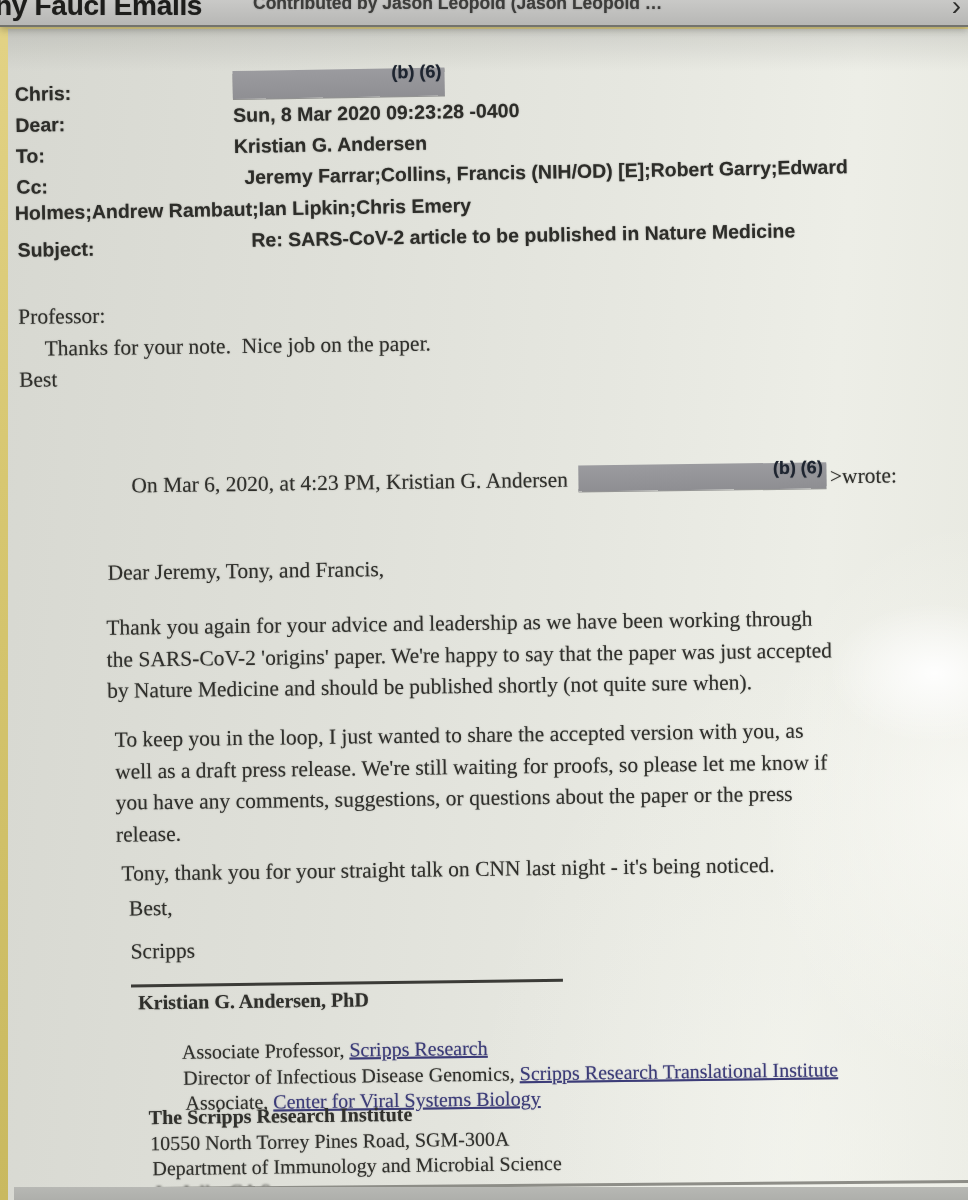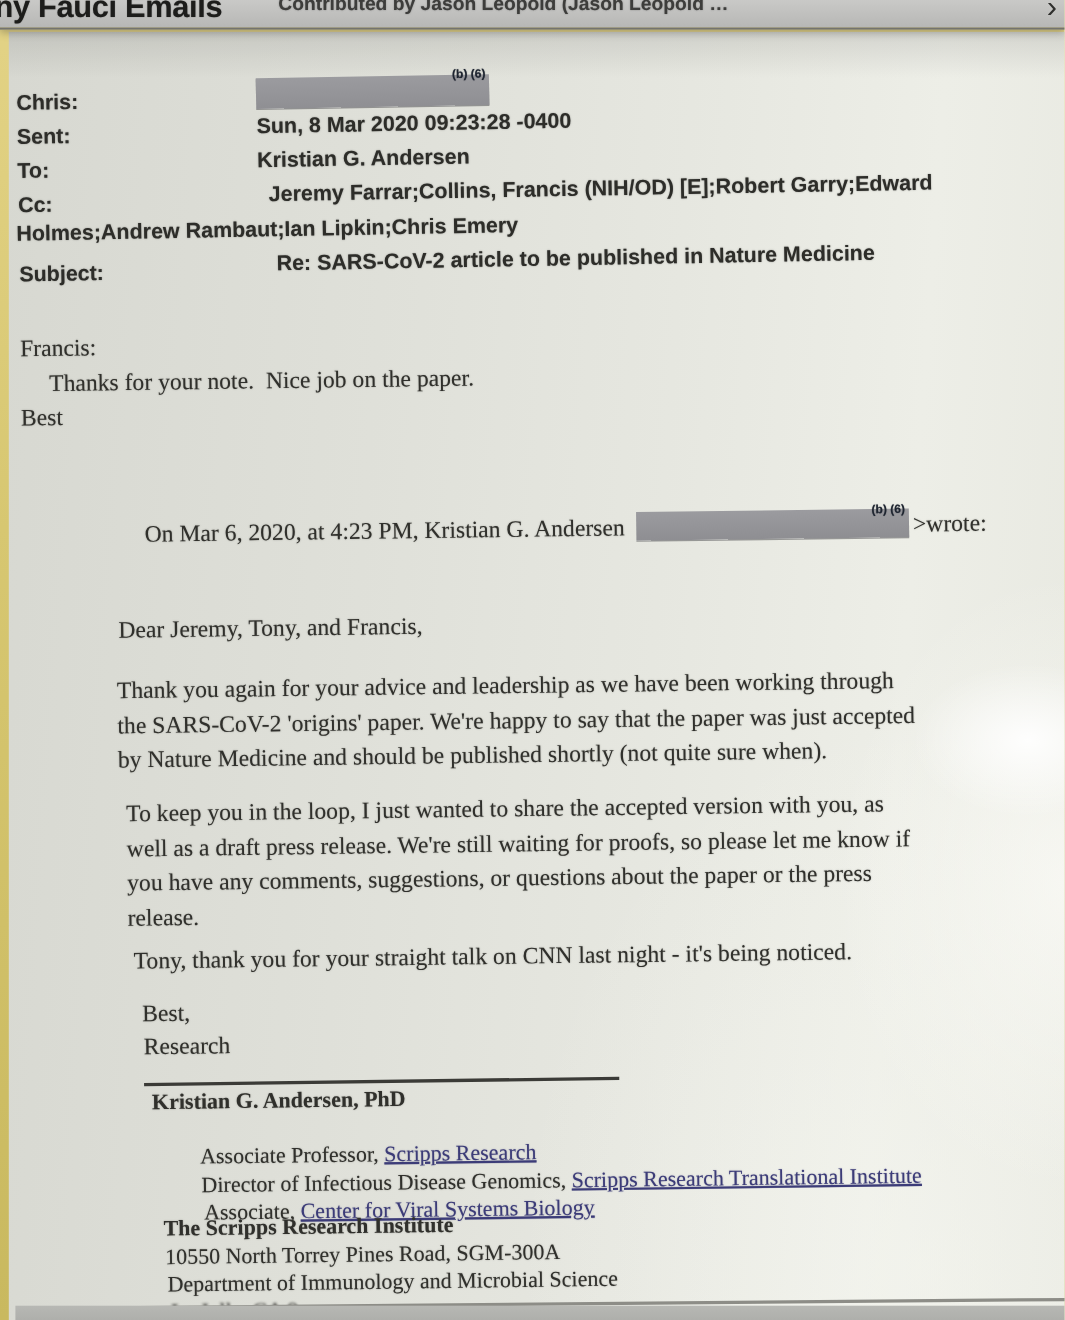--- a/index.html
+++ b/index.html
@@ -61,21 +61,21 @@
   .hlabel { position:absolute; left:6px; top:6px; font-size:19.5px; font-weight:700; }
   .hvalue { position:absolute; left:224px; top:0; font-size:19.5px; font-weight:600; white-space:nowrap; }
   .hvalue-wrap { position:absolute; left:4px; top:0; font-size:19.5px; font-weight:600; white-space:nowrap; }
 
   .redaction {
     position:absolute; background:linear-gradient(180deg,#9b9b9f,#8f8f93);
     box-shadow:0 1px 0 rgba(70,70,74,.5);
   }
   .redaction .code {
     position:absolute; right:3px; top:-6px;
-    font-size:11px; font-weight:700; color:#1e2530;
+    font-size:18px; font-weight:700; color:#1e2530;
     font-family:"Liberation Sans", sans-serif;
     text-shadow:0 0 1px rgba(20,25,40,.6);
   }
 
   
   .letter {
     position:absolute; left:0; top:271px; width:100%;
     transform:rotate(-0.75deg); transform-origin:0 0;
     font-family:"Liberation Serif","DejaVu Serif",serif;
     font-size:21.5px; color:#30302c;
@@ -129,21 +129,21 @@
     <div class="email-header">
 
       <div class="hrow" style="top:30px;">
         <span class="hlabel">Chris:</span>
         <span class="redaction" style="left:224px; top:-2px; width:212px; height:28px;">
           <span class="code">(b) (6)</span>
         </span>
       </div>
 
       <div class="hrow" style="top:61px;">
-        <span class="hlabel">Sent:</span>
+        <span class="hlabel">Dear:</span>
         <span class="hvalue">Sun, 8 Mar 2020 09:23:28 -0400</span>
       </div>
 
       <div class="hrow" style="top:92px;">
         <span class="hlabel">To:</span>
         <span class="hvalue">Kristian G. Andersen</span>
       </div>
 
       <div class="hrow" style="top:123px;">
         <span class="hlabel">Cc:</span>
@@ -155,41 +155,41 @@
       </div>
 
       <div class="hrow" style="top:186px;">
         <span class="hlabel">Subject:</span>
         <span class="hvalue" style="left:240px;">Re: SARS-CoV-2 article to be published in Nature Medicine</span>
       </div>
     </div>
 
     <div class="letter">
 
-      <div class="bline" style="left:10px; top:5px;">Francis:</div>
+      <div class="bline" style="left:10px; top:5px;">Professor:</div>
       <div class="bline" style="left:36px; top:37px;">Thanks for your note.  Nice job on the paper.</div>
       <div class="bline" style="left:10px; top:68px;">Best</div>
 
       <div class="bline" style="left:78px; top:148px;">
         <span>On Mar 6, 2020, at 4:23 PM, Kristian G. Andersen</span><span class="inline-redaction redaction"><span class="code">(b) (6)</span></span><span>&gt;wrote:</span>
       </div>
 
       <div class="bline" style="left:96px; top:262px;">Dear Jeremy, Tony, and Francis,</div>
 
       <div class="para" style="left:94px;  top:314px; width:884px;">Thank you again for your advice and leadership as we have been working through
 the SARS-CoV-2 'origins' paper. We're happy to say that the paper was just accepted
 by Nature Medicine and should be published shortly (not quite sure when).</div>
       <div class="para" style="left:101px; top:426px; width:872px;">To keep you in the loop, I just wanted to share the accepted version with you, as
 well as a draft press release. We're still waiting for proofs, so please let me know if
 you have any comments, suggestions, or questions about the paper or the press
 release.</div>
       <div class="bline" style="left:106px; top:563px;">Tony, thank you for your straight talk on CNN last night - it's being noticed.</div>
 
-      <div class="bline" style="left:113px; top:611px;">Best,</div>
-      <div class="bline" style="left:114px; top:641px;">Research</div>
+      <div class="bline" style="left:113px; top:598px;">Best,</div>
+      <div class="bline" style="left:114px; top:641px;">Scripps</div>
 
       <div class="sig-rule" style="left:114px; top:686px; width:432px;"></div>
 
       <div class="bline sig bold" style="left:121px; top:693px;">Kristian G. Andersen, PhD</div>
 
       <div class="bline sig" style="left:124px; top:720px;">
         <span>Associate Professor, </span><span class="doclink">Scripps Research</span>
       </div>
       <div class="bline sig" style="left:125px; top:746px;">
         <span>Director of Infectious Disease Genomics, </span><span class="doclink">Scripps Research Translational Institute</span>

